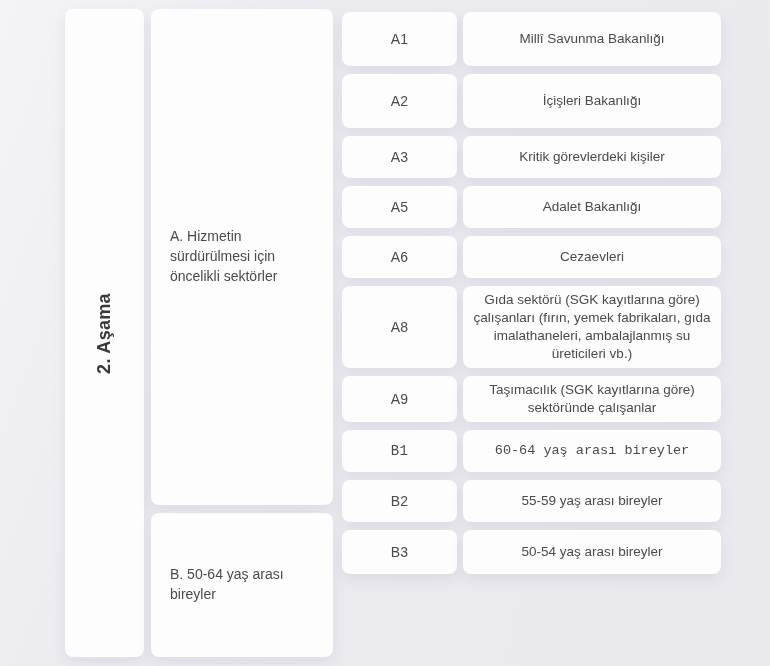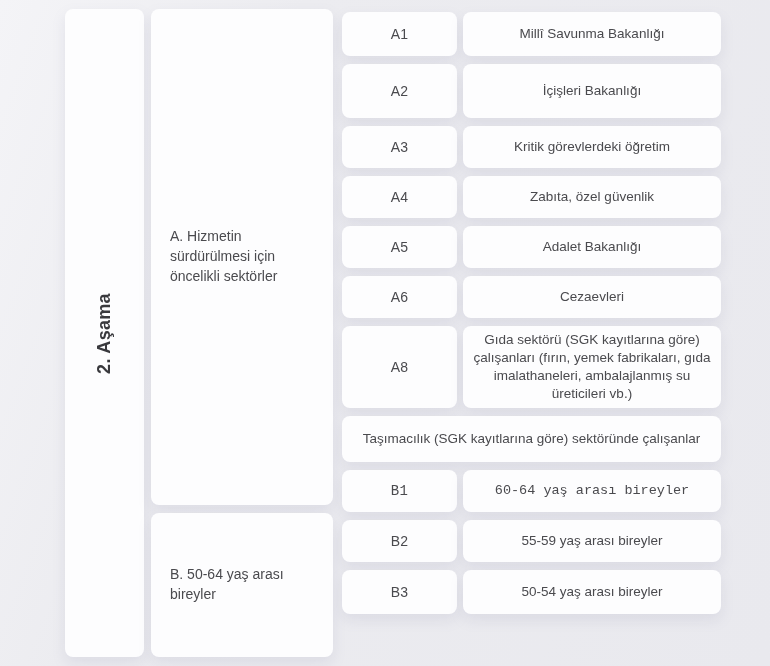--- a/index.html
+++ b/index.html
@@ -103,50 +103,42 @@
 
   <div class="panel card group-panel group-a">
     <div class="group-label">A. Hizmetin sürdürülmesi için öncelikli sektörler</div>
   </div>
 
   <div class="panel card group-panel group-b">
     <div class="group-label">B. 50-64 yaş arası bireyler</div>
   </div>
 
   <div class="rows">
-      <div class="row" style="height: 44px;">
+      <div class="row" style="height: 54px;">
     <div class="card code-box">
       <span>A1</span>
     </div>
     <div class="card desc-box">
       <span>Millî Savunma Bakanlığı</span>
     </div>
   </div>
       <div class="row" style="height: 54px;">
     <div class="card code-box">
       <span>A2</span>
     </div>
     <div class="card desc-box">
       <span>İçişleri Bakanlığı</span>
     </div>
   </div>
       <div class="row" style="height: 42px; justify-content: space-between;">
     <div class="card code-box">
       <span>A3</span>
     </div>
     <div class="card desc-box">
-      <span>Kritik görevlerdeki öğretim</span>
-    </div>
-  </div>
-      <div class="row" style="height: 42px;">
-    <div class="card code-box">
-      <span>A4</span>
-    </div>
-    <div class="card desc-box">
-      <span>Zabıta, özel güvenlik</span>
+      <span>Kritik görevlerdeki kişiler</span>
     </div>
   </div>
       <div class="row" style="height: 42px;">
     <div class="card code-box">
       <span>A5</span>
     </div>
     <div class="card desc-box">
       <span>Adalet Bakanlığı</span>
     </div>
   </div>
@@ -160,20 +152,23 @@
   </div>
       <div class="row" style="height: 82px;">
     <div class="card code-box">
       <span>A8</span>
     </div>
     <div class="card desc-box">
       <span>Gıda sektörü (SGK kayıtlarına göre) çalışanları (fırın, yemek fabrikaları, gıda imalathaneleri, ambalajlanmış su üreticileri vb.)</span>
     </div>
   </div>
       <div class="row" style="height: 46px;">
+    <div class="card code-box">
+      <span>A9</span>
+    </div>
     <div class="card desc-box">
       <span>Taşımacılık (SGK kayıtlarına göre) sektöründe çalışanlar</span>
     </div>
   </div>
       <div class="row" style="height: 42px; font-family: Liberation Mono, monospace;">
     <div class="card code-box">
       <span>B1</span>
     </div>
     <div class="card desc-box">
       <span>60-64 yaş arası bireyler</span>

